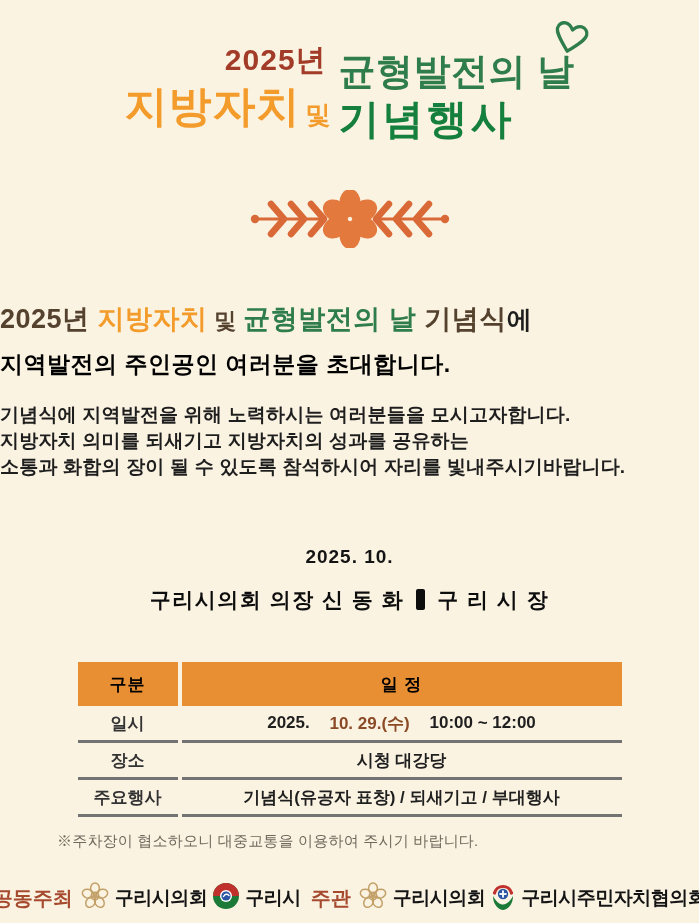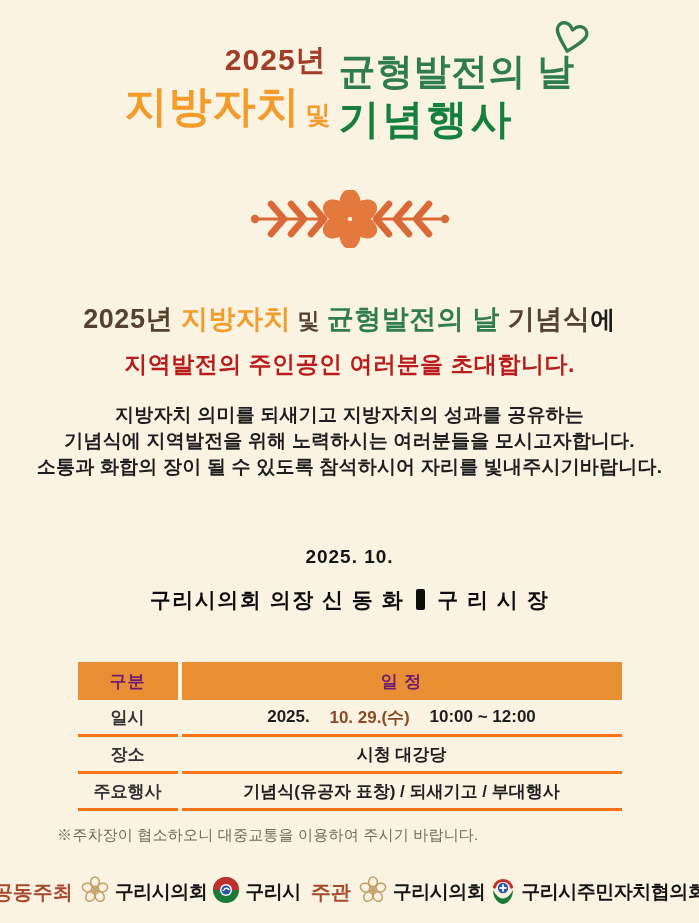--- a/index.html
+++ b/index.html
@@ -21,41 +21,41 @@
   .t-and { color: #f39b2b; font-size: 25px; font-weight: 800; margin-left: 5px; line-height: 1.1; }
   .tg-right { text-align: left; position: relative; margin-top: 13px; }
   .t-balance { color: #2e7d4b; font-size: 37px; font-weight: 800; line-height: 1; letter-spacing: 0.5px; }
   .t-event { color: #15803d; font-size: 41px; font-weight: 800; letter-spacing: 3px; margin-top: 9px; line-height: 1; }
   .heart-wrap { position: absolute; top: -32px; right: -14px; transform: rotate(14deg); }
 
   
   .ornament { text-align: center; margin-top: 50px; }
 
   
-  .invite { text-align: center; margin-top: 50px; }
+  .invite { margin-top: 50px; }
   .invite-heading { font-size: 27px; font-weight: 800; letter-spacing: 0.5px; line-height: 1.3; }
   .seg-brown  { color: #54422e; }
   .seg-orange { color: #f39b2b; }
   .seg-and    { color: #54422e; font-size: 22px; }
   .seg-green  { color: #2e7d4b; }
   .seg-dark   { color: #1d1d1d; font-weight: 600; font-size: 25px; }
-  .invite-sub { font-size: 23px; font-weight: 600; color: #b91c1c; margin-top: 12px; letter-spacing: 0.5px; }
+  .invite-sub { font-size: 23px; font-weight: 600; color: #000000; margin-top: 12px; letter-spacing: 0.5px; }
   .invite-body { margin-top: 22px; font-size: 19px; font-weight: 600; color: #1e1e1e; line-height: 26px; letter-spacing: 0.2px; }
 
   
   .event-date { text-align: center; margin-top: 66px; font-size: 19px; font-weight: 600; color: #141414; letter-spacing: 1px; }
   .signature { text-align: center; margin-top: 18px; font-size: 21px; font-weight: 800; color: #0d0d0d; letter-spacing: 1.5px; }
   .sig-bar { display: inline-block; width: 9px; height: 21px; background: #0d0d0d; border-radius: 2px; margin: 0 12px; vertical-align: -3px; }
 
   
   .tbl { width: 544px; margin: 48px auto 0; display: grid; grid-template-columns: 100px 440px; column-gap: 4px; }
-  .tbl-h { background: #e98f33; color: #701a75; font-size: 17px; font-weight: 700; height: 38px;
+  .tbl-h { background: #e98f33; color: #000000; font-size: 17px; font-weight: 700; height: 44px;
            display: flex; align-items: center; justify-content: center; letter-spacing: 1px; }
   .tbl-c { height: 37px; display: flex; align-items: center; justify-content: center;
-           font-size: 17px; border-bottom: 3px solid #f97316; }
+           font-size: 17px; border-bottom: 3px solid #737373; }
   .tbl-label { color: #333333; font-weight: 700; }
   .tbl-value { color: #1f1f1f; font-weight: 700; gap: 15px; }
   .val-date { color: #8a4a26; white-space: pre; }
   .val-pre, .val-post { white-space: pre; }
 
   
   .note { margin: 15px 0 0 57px; font-size: 15px; font-weight: 500; color: #6f695c; letter-spacing: 0.2px; }
 
   
   .hosts { display: flex; align-items: center; justify-content: center; margin-top: 30px; gap: 5px; }
@@ -116,22 +116,22 @@
       </svg>
     </span>
   </div>
 
   <section class="invite">
     <div class="invite-heading">
       <span class="seg-brown">2025년 </span><span class="seg-orange">지방자치</span><span class="seg-and"> 및 </span><span class="seg-green">균형발전의 날</span><span class="seg-brown"> 기념식</span><span class="seg-dark">에</span>
     </div>
     <div class="invite-sub">지역발전의 주인공인 여러분을 초대합니다.</div>
     <div class="invite-body">
+      <div>기념식에 지역발전을 위해 노력하시는 여러분들을 모시고자합니다.</div>
       <div>지방자치 의미를 되새기고 지방자치의 성과를 공유하는</div>
-      <div>기념식에 지역발전을 위해 노력하시는 여러분들을 모시고자합니다.</div>
       <div>소통과 화합의 장이 될 수 있도록 참석하시어 자리를 빛내주시기바랍니다.</div>
     </div>
   </section>
 
   <div class="event-date">2025. 10.</div>
   <div class="signature">
     <span>구리시의회 의장 신 동 화</span><span class="sig-bar"></span><span>구 리 시 장</span>
   </div>
 
   <div class="tbl">

